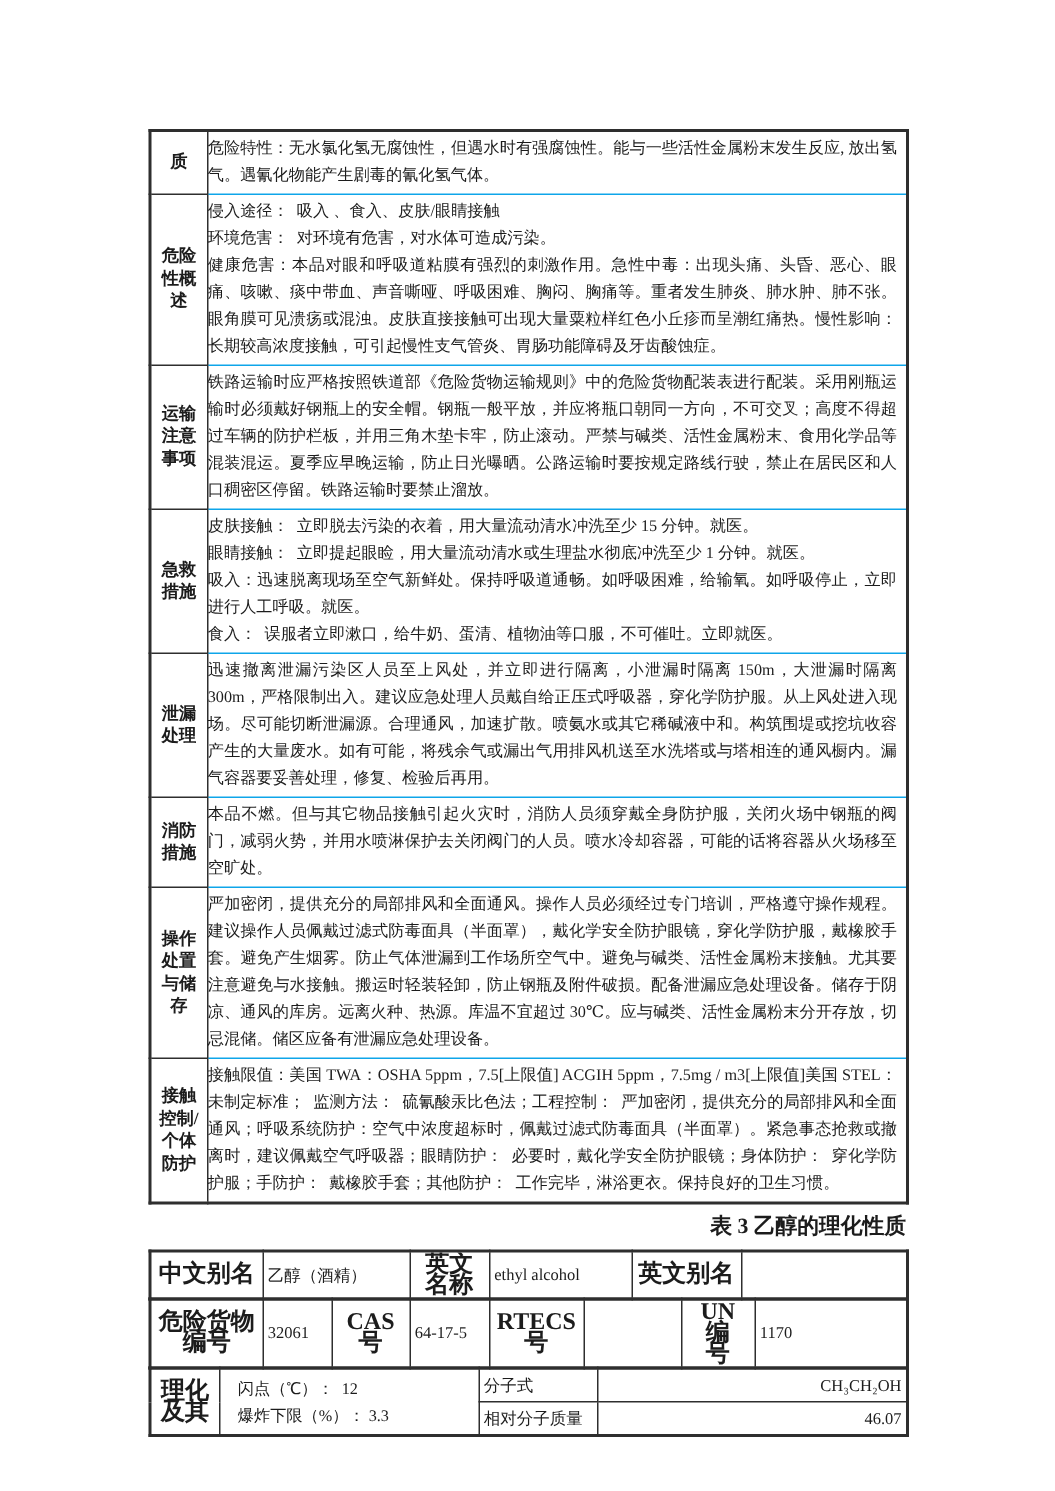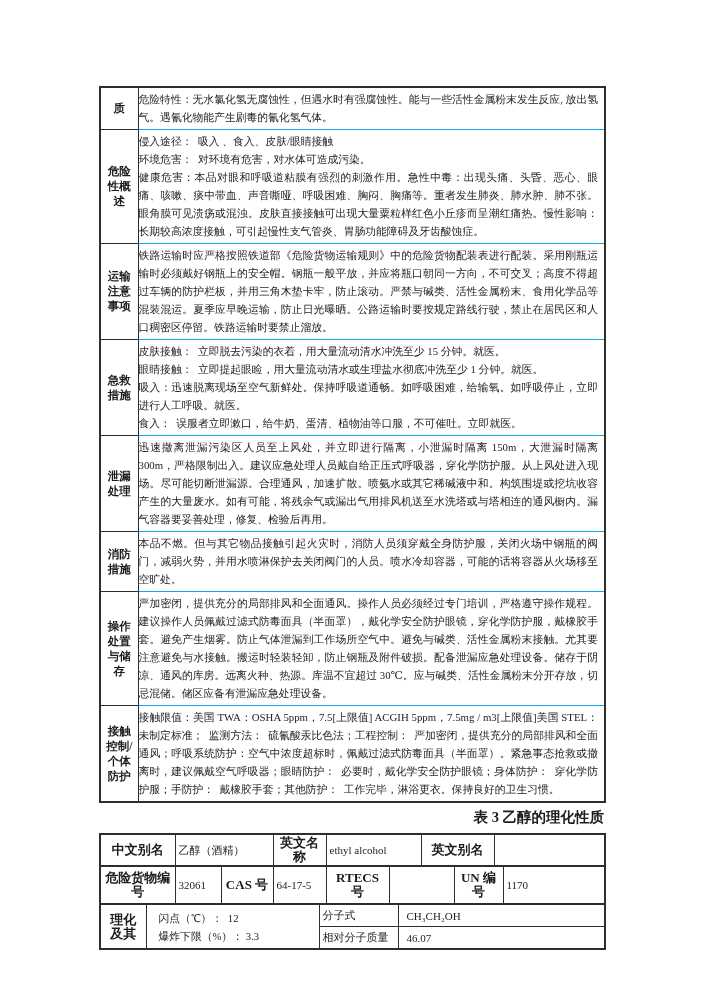--- a/index.html
+++ b/index.html
@@ -62,27 +62,27 @@
   }
   table.phys.stack { margin-top: -2px; }
   table.phys th, table.phys td {
     border: 1px solid #2e2e2e;
     vertical-align: middle;
     padding: 1px 3px;
     overflow: hidden;
   }
   table.phys th {
     font-weight: bold;
-    font-size: 13px;
+    font-size: 16px;
     line-height: 14px;
     text-align: center;
     white-space: pre-line;
   }
   table.phys td { font-size: 11px; text-align: left; }
-  table.phys td.left { text-align: left; padding-left: 8px; }
+  table.phys td.left { text-align: right; padding-left: 8px; }
   table.phys td.propcell { text-align: left; padding-left: 12px; vertical-align: middle; }
   table.phys td.propcell p { margin: 0; font-size: 10.8px; line-height: 18px; white-space: pre-wrap; font-family: Liberation Serif, serif; }
 
   .rowA td, .rowA th { height: 21px; }
   .rowB td, .rowB th { height: 34px; }
   .rowC td, .rowC th { height: 19px; }
 
   .page-number {
     position: absolute;
     top: 911px;

